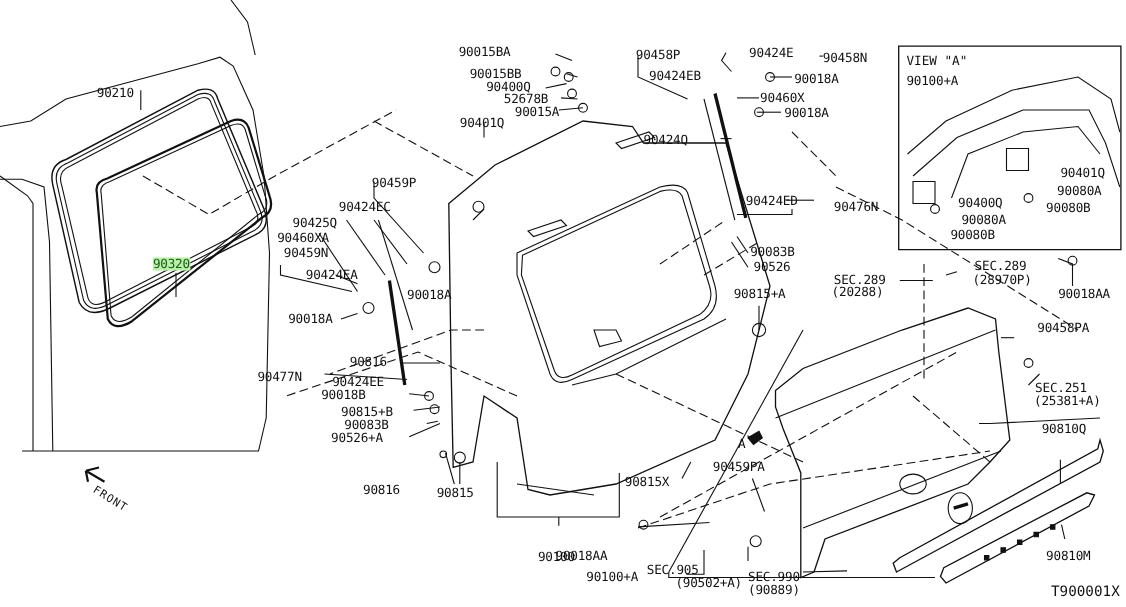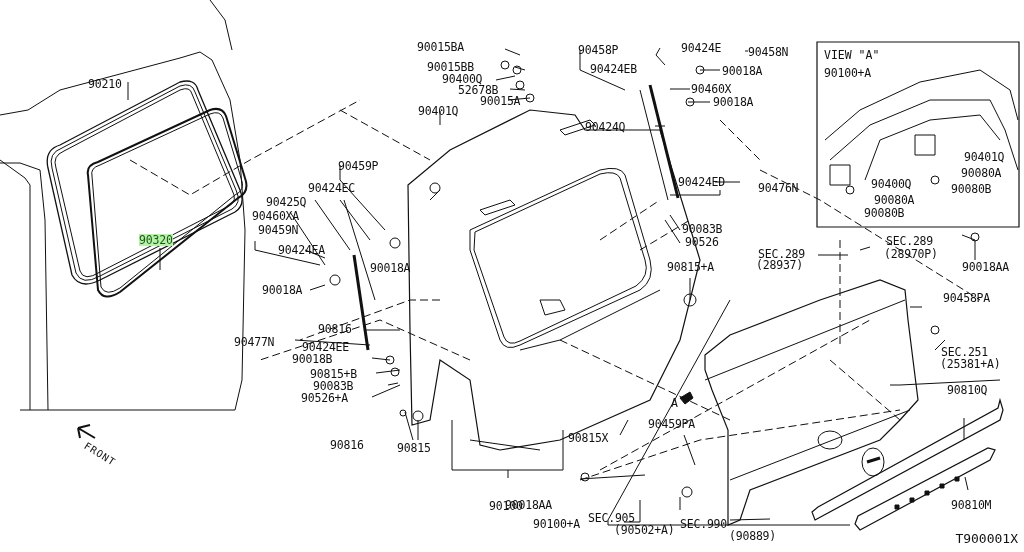--- a/index.html
+++ b/index.html
@@ -192,21 +192,21 @@
   </g>
 </svg>
 
 <span class="lbl" style="left:88px;top:78px">90210</span>
 <span class="lbl hl" style="left:139px;top:234px">90320</span>
 
 <span class="lbl" style="left:417px;top:41px">90015BA</span>
 <span class="lbl" style="left:427px;top:61px">90015BB</span>
 <span class="lbl" style="left:442px;top:73px">90400Q</span>
 <span class="lbl" style="left:458px;top:84px">52678B</span>
-<span class="lbl" style="left:480px;top:95px">90015A</span>
+<span class="lbl" style="left:468px;top:95px">90015A</span>
 <span class="lbl" style="left:418px;top:105px">90401Q</span>
 
 <span class="lbl" style="left:578px;top:44px">90458P</span>
 <span class="lbl" style="left:681px;top:42px">90424E</span>
 <span class="lbl" style="left:748px;top:46px">90458N</span>
 <span class="lbl" style="left:590px;top:63px">90424EB</span>
 <span class="lbl" style="left:722px;top:65px">90018A</span>
 <span class="lbl" style="left:691px;top:83px">90460X</span>
 <span class="lbl" style="left:713px;top:96px">90018A</span>
 <span class="lbl" style="left:585px;top:121px">90424Q</span>
@@ -231,37 +231,37 @@
 <span class="lbl" style="left:397px;top:442px">90815</span>
 <span class="lbl" style="left:489px;top:500px">90100</span>
 
 <span class="lbl" style="left:678px;top:176px">90424ED</span>
 <span class="lbl" style="left:758px;top:182px">90476N</span>
 <span class="lbl" style="left:682px;top:223px">90083B</span>
 <span class="lbl" style="left:685px;top:236px">90526</span>
 <span class="lbl" style="left:667px;top:261px">90815+A</span>
 
 <span class="lbl" style="left:758px;top:248px">SEC.289</span>
-<span class="lbl" style="left:756px;top:259px">(28937)</span>
+<span class="lbl" style="left:756px;top:259px">(20288)</span>
 <span class="lbl" style="left:886px;top:235px">SEC.289</span>
 <span class="lbl" style="left:884px;top:248px">(28970P)</span>
 <span class="lbl" style="left:962px;top:261px">90018AA</span>
 <span class="lbl" style="left:943px;top:292px">90458PA</span>
 <span class="lbl" style="left:941px;top:346px">SEC.251</span>
 <span class="lbl" style="left:940px;top:358px">(25381+A)</span>
 
 <span class="lbl" style="left:568px;top:432px">90815X</span>
 <span class="lbl" style="left:671px;top:397px">A</span>
 <span class="lbl" style="left:648px;top:418px">90459PA</span>
 <span class="lbl" style="left:505px;top:499px">90018AA</span>
 <span class="lbl" style="left:533px;top:518px">90100+A</span>
 <span class="lbl" style="left:588px;top:512px">SEC.905</span>
 <span class="lbl" style="left:614px;top:524px">(90502+A)</span>
 <span class="lbl" style="left:680px;top:518px">SEC.990</span>
-<span class="lbl" style="left:729px;top:530px">(90889)</span>
+<span class="lbl" style="left:680px;top:530px">(90889)</span>
 
 <span class="lbl" style="left:947px;top:384px">90810Q</span>
 <span class="lbl" style="left:951px;top:499px">90810M</span>
 
 <span class="view" style="left:824px;top:48px">VIEW "A"</span>
 <span class="lbl" style="left:824px;top:67px">90100+A</span>
 <span class="lbl" style="left:964px;top:151px">90401Q</span>
 <span class="lbl" style="left:961px;top:167px">90080A</span>
 <span class="lbl" style="left:951px;top:183px">90080B</span>
 <span class="lbl" style="left:871px;top:178px">90400Q</span>

